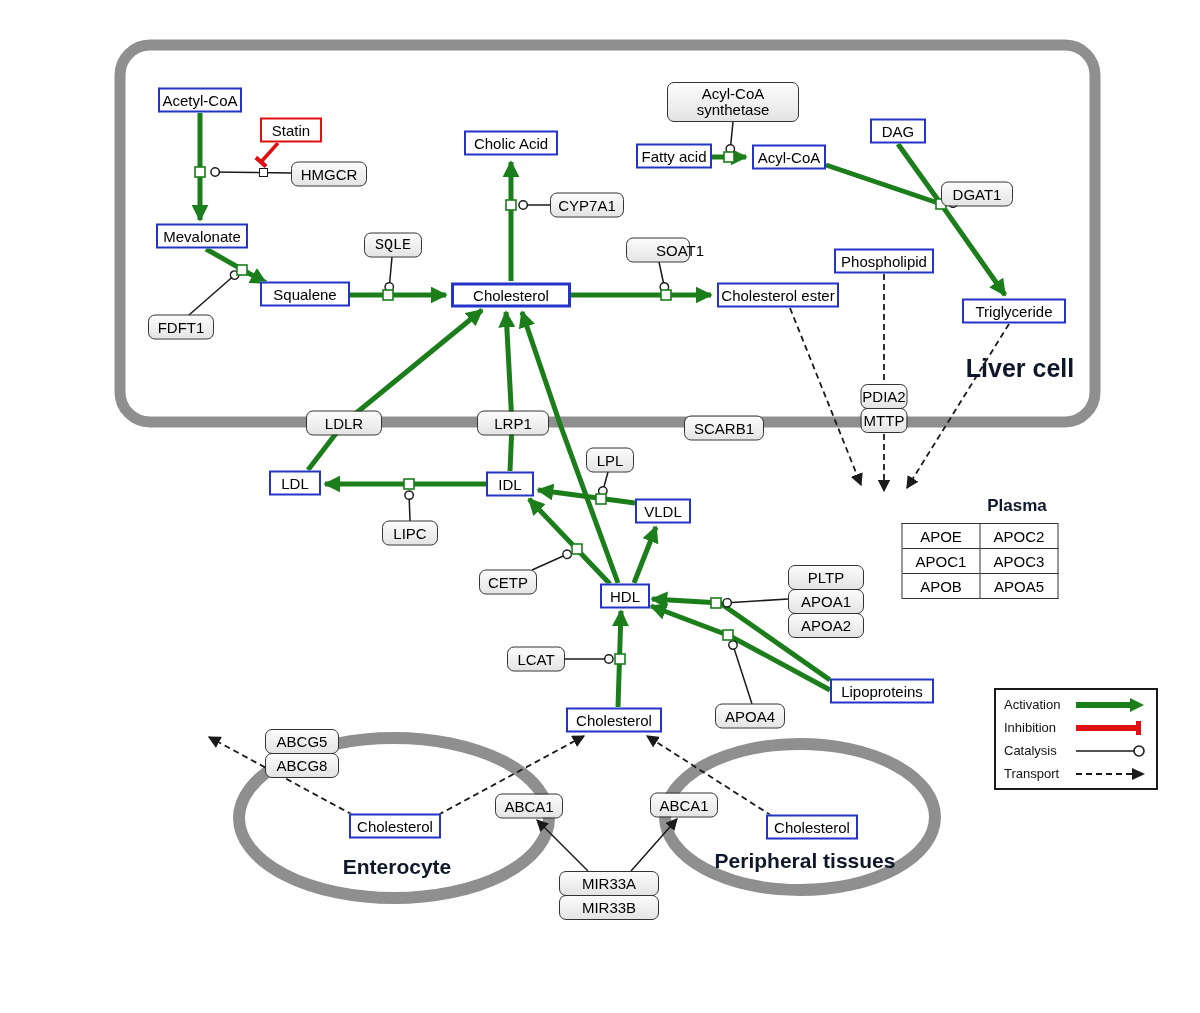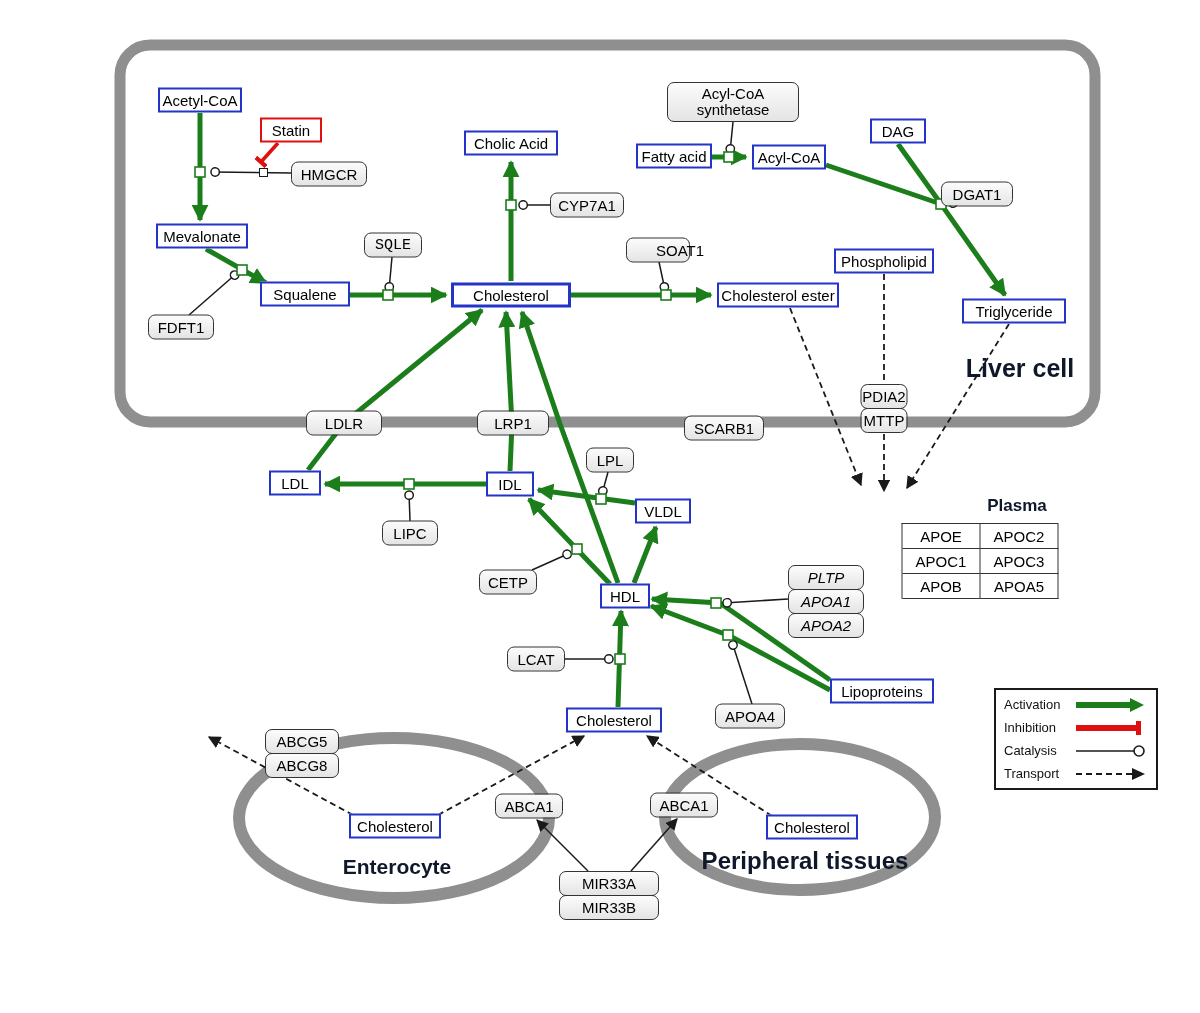--- a/index.html
+++ b/index.html
@@ -128,21 +128,21 @@
       <rect x="572" y="544" width="10" height="10"></rect>
       <rect x="615" y="654" width="10" height="10"></rect>
       <rect x="711" y="598" width="10" height="10"></rect>
       <rect x="723" y="630" width="10" height="10"></rect>
     </g>
   </svg>
 
   <div class="comp-label" style="left:1020px;top:368px;font-size:25px;">Liver cell</div>
   <div class="comp-label" style="left:1017px;top:463px;font-size:17px;margin-top:43px;">Plasma</div>
   <div class="comp-label" style="left:397px;top:867px;font-size:21px;">Enterocyte</div>
-  <div class="comp-label" style="left:805px;top:861px;font-size:24px;">Peripheral tissues</div>
+  <div class="comp-label" style="left:805px;top:861px;font-size:21px;">Peripheral tissues</div>
 
   <div class="box metab" style="left:200px;top:100px;width:84px;">Acetyl-CoA</div>
   <div class="box metab" style="left:202px;top:236px;width:92px;">Mevalonate</div>
   <div class="box metab" style="left:305px;top:294px;width:90px;">Squalene</div>
   <div class="box metab" style="left:511px;top:143px;width:94px;">Cholic Acid</div>
   <div class="box metab strong" style="left:511px;top:295px;width:120px;">Cholesterol</div>
   <div class="box metab" style="left:778px;top:295px;width:122px;">Cholesterol ester</div>
   <div class="box metab" style="left:674px;top:156px;width:76px;">Fatty acid</div>
   <div class="box metab" style="left:789px;top:157px;width:74px;">Acyl-CoA</div>
   <div class="box metab" style="left:898px;top:131px;width:56px;">DAG</div>
@@ -174,21 +174,21 @@
   <div class="box gene" style="left:508px;top:582px;width:58px;">CETP</div>
   <div class="box gene" style="left:536px;top:659px;width:58px;">LCAT</div>
   <div class="box gene" style="left:750px;top:716px;width:70px;">APOA4</div>
   <div class="box gene" style="left:529px;top:806px;width:68px;">ABCA1</div>
   <div class="box gene" style="left:684px;top:805px;width:68px;">ABCA1</div>
 
   <div class="stack" style="left:884px;top:384px;width:47px;">
     <div class="box gene">PDIA2</div>
     <div class="box gene">MTTP</div>
   </div>
-  <div class="stack" style="left:826px;top:565px;width:76px;font-style:italic;">
+  <div class="stack" style="left:826px;top:565px;width:76px;">
     <div class="box gene">PLTP</div>
     <div class="box gene">APOA1</div>
     <div class="box gene">APOA2</div>
   </div>
   <div class="stack" style="left:302px;top:729px;width:74px;">
     <div class="box gene">ABCG5</div>
     <div class="box gene">ABCG8</div>
   </div>
   <div class="stack" style="left:609px;top:871px;width:100px;">
     <div class="box gene">MIR33A</div>

